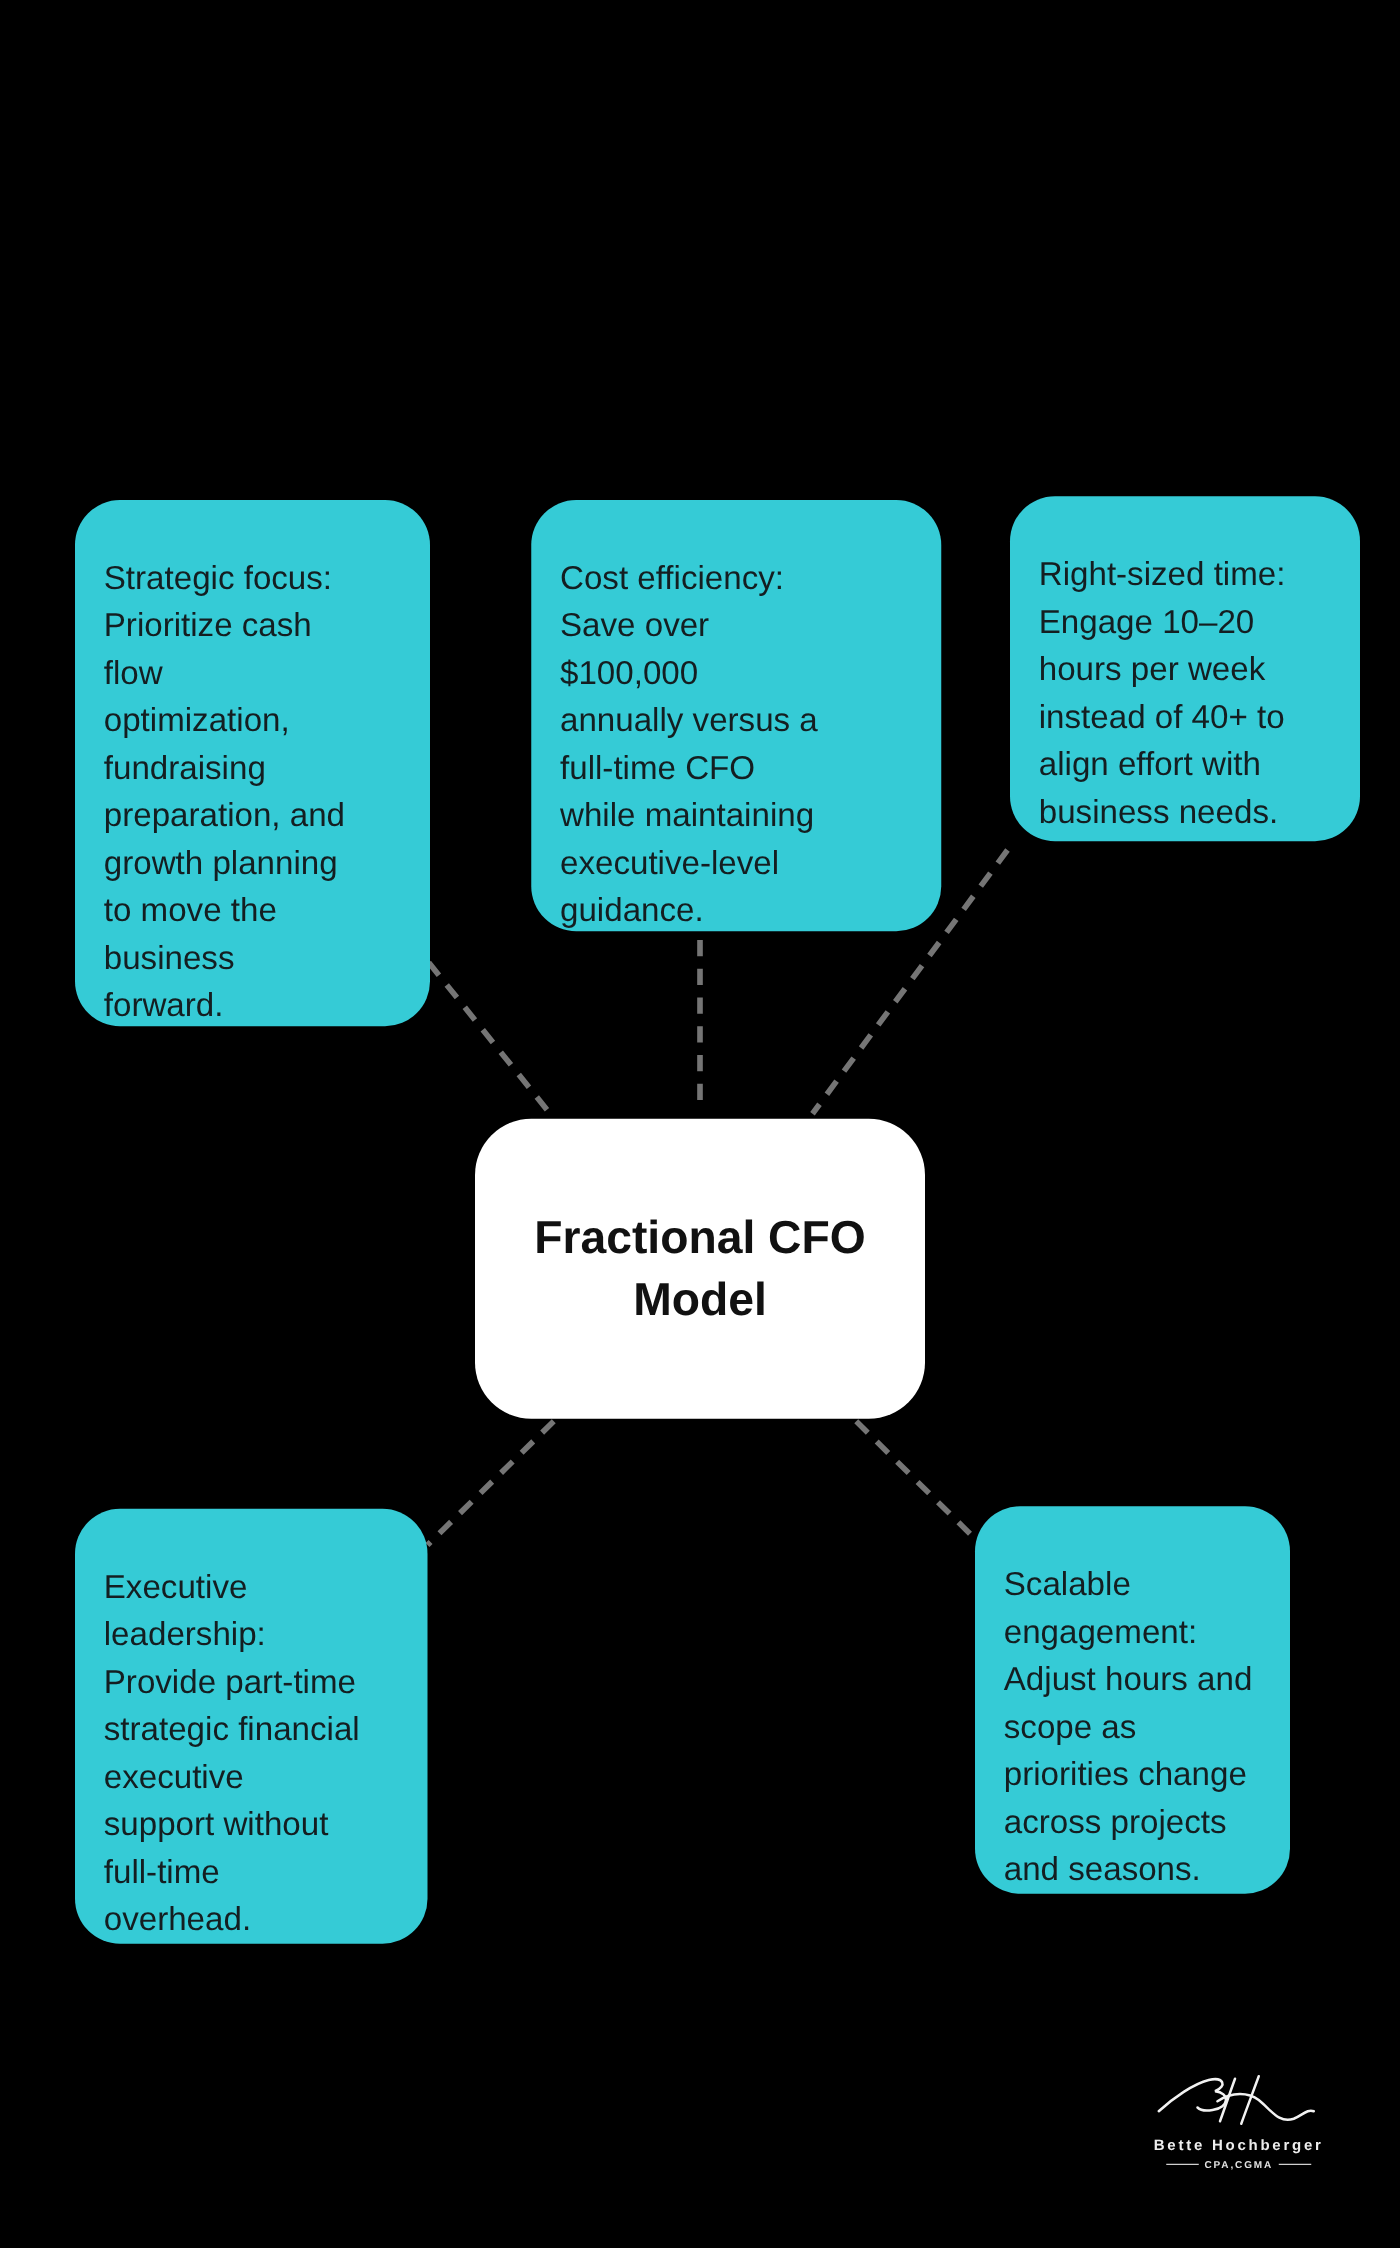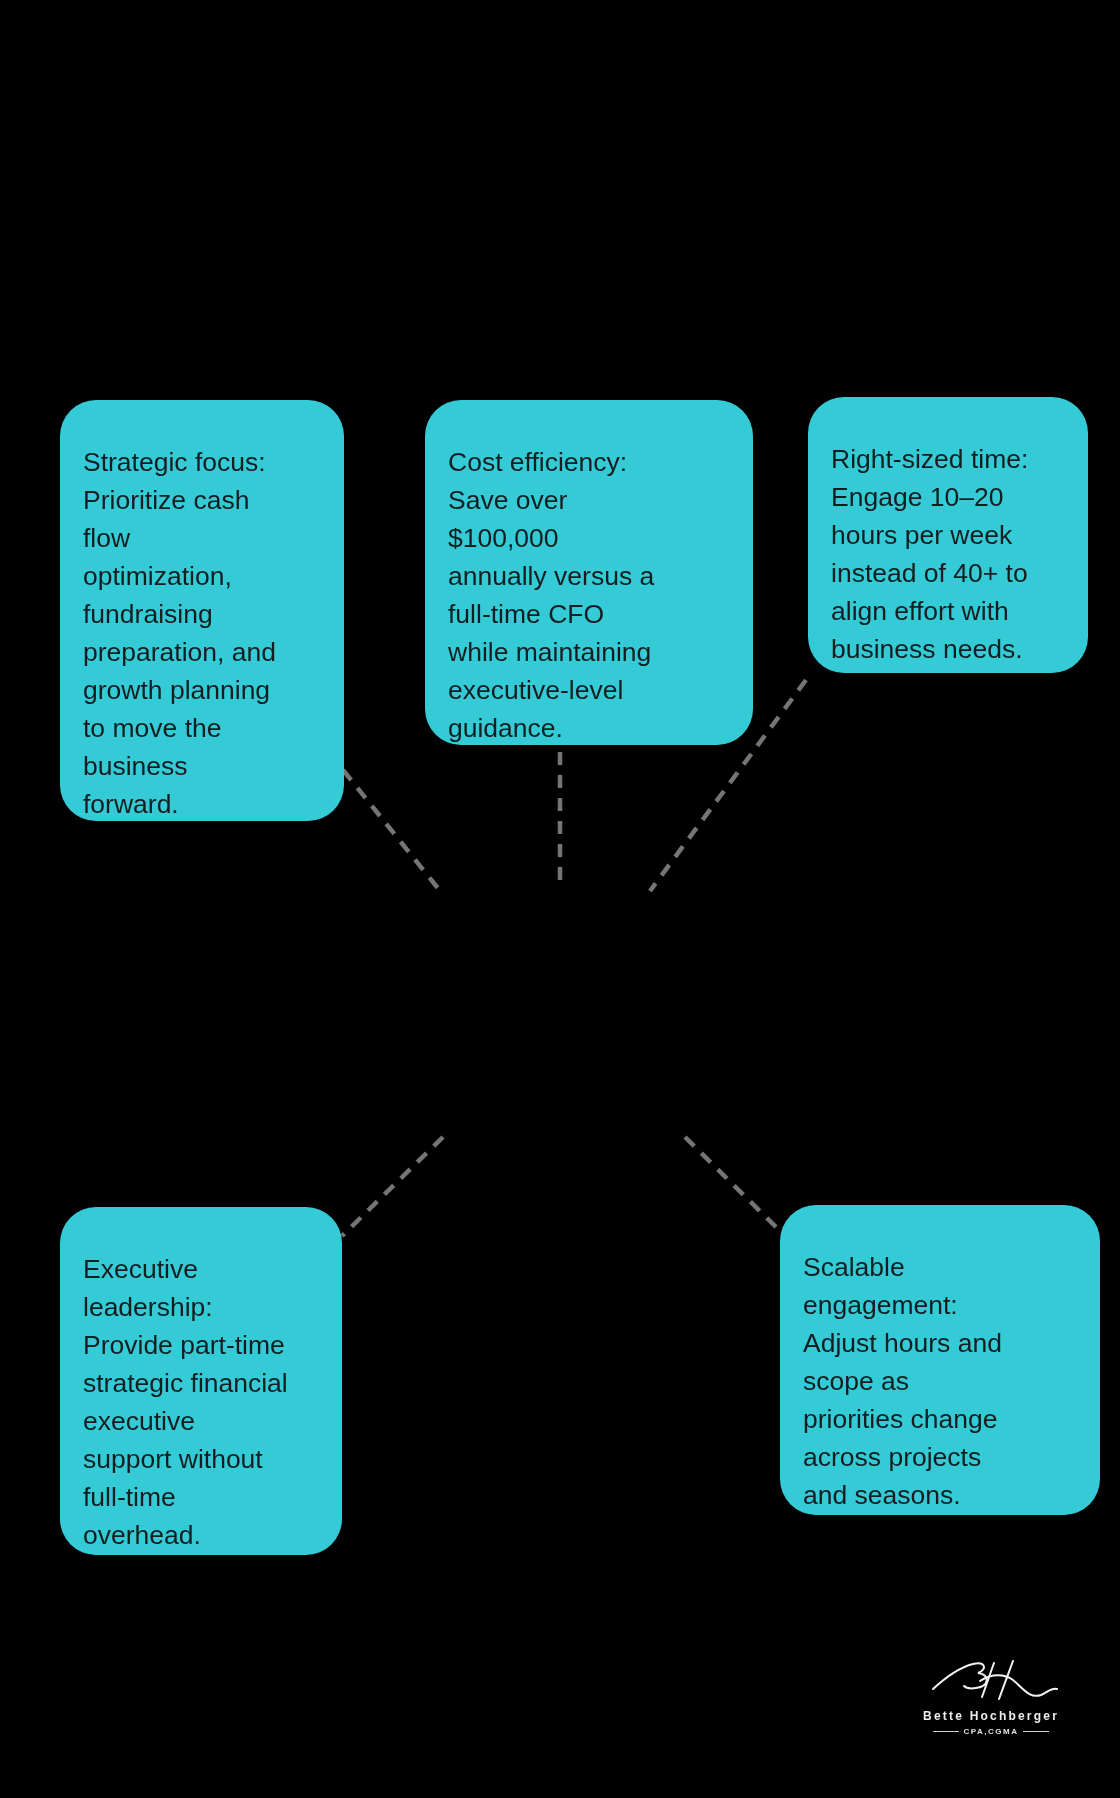--- a/index.html
+++ b/index.html
@@ -37,21 +37,21 @@
     margin: 0;
     padding: 43px 18px 0 23px;
     font-size: 26.5px;
     line-height: 38px;
     white-space: pre-line;
   }
   .card1 { left: 60px;  top: 400px;  width: 284px; height: 421px; }
   .card2 { left: 425px; top: 400px;  width: 328px; height: 345px; }
   .card3 { left: 780px; top: 397px;  width: 280px; height: 276px; margin-left: 28px; }
   .card4 { left: 60px;  top: 1207px; width: 282px; height: 348px; }
-  .card5 { left: 780px; top: 1205px; width: 320px; height: 310px; }
+  .card5 { left: 780px; top: 1205px; width: 252px; height: 310px; }
   .center-node {
     position: absolute;
     left: 380px; top: 895px;
     width: 360px; height: 240px;
     background: #ffffff;
     border-radius: 45px;
     display: flex;
     align-items: center;
     justify-content: center;
   }
@@ -61,21 +61,21 @@
     font-size: 37px;
     line-height: 50px;
     font-weight: 700;
     color: #111111;
     white-space: pre-line;
   }
   .brand {
     position: absolute;
     left: 923px; top: 1658px;
     width: 136px;
-    text-align: right;
+    text-align: left;
     color: #ededed;
   }
   .sig-row { height: 46px; }
   .brand-name {
     margin-top: 5px;
     font-size: 12px;
     font-weight: 700;
     letter-spacing: 2.2px;
     color: #ededed;
     white-space: nowrap;
@@ -136,20 +136,24 @@
 
   <div class="card card3">
     <p class="card-text">Right-sized time:
 Engage 10–20
 hours per week
 instead of 40+ to
 align effort with
 business needs.</p>
   </div>
 
+  <div class="center-node">
+    <p class="center-label">Fractional CFO
+Model</p>
+  </div>
 
   <div class="card card4">
     <p class="card-text">Executive
 leadership:
 Provide part-time
 strategic financial
 executive
 support without
 full-time
 overhead.</p>

